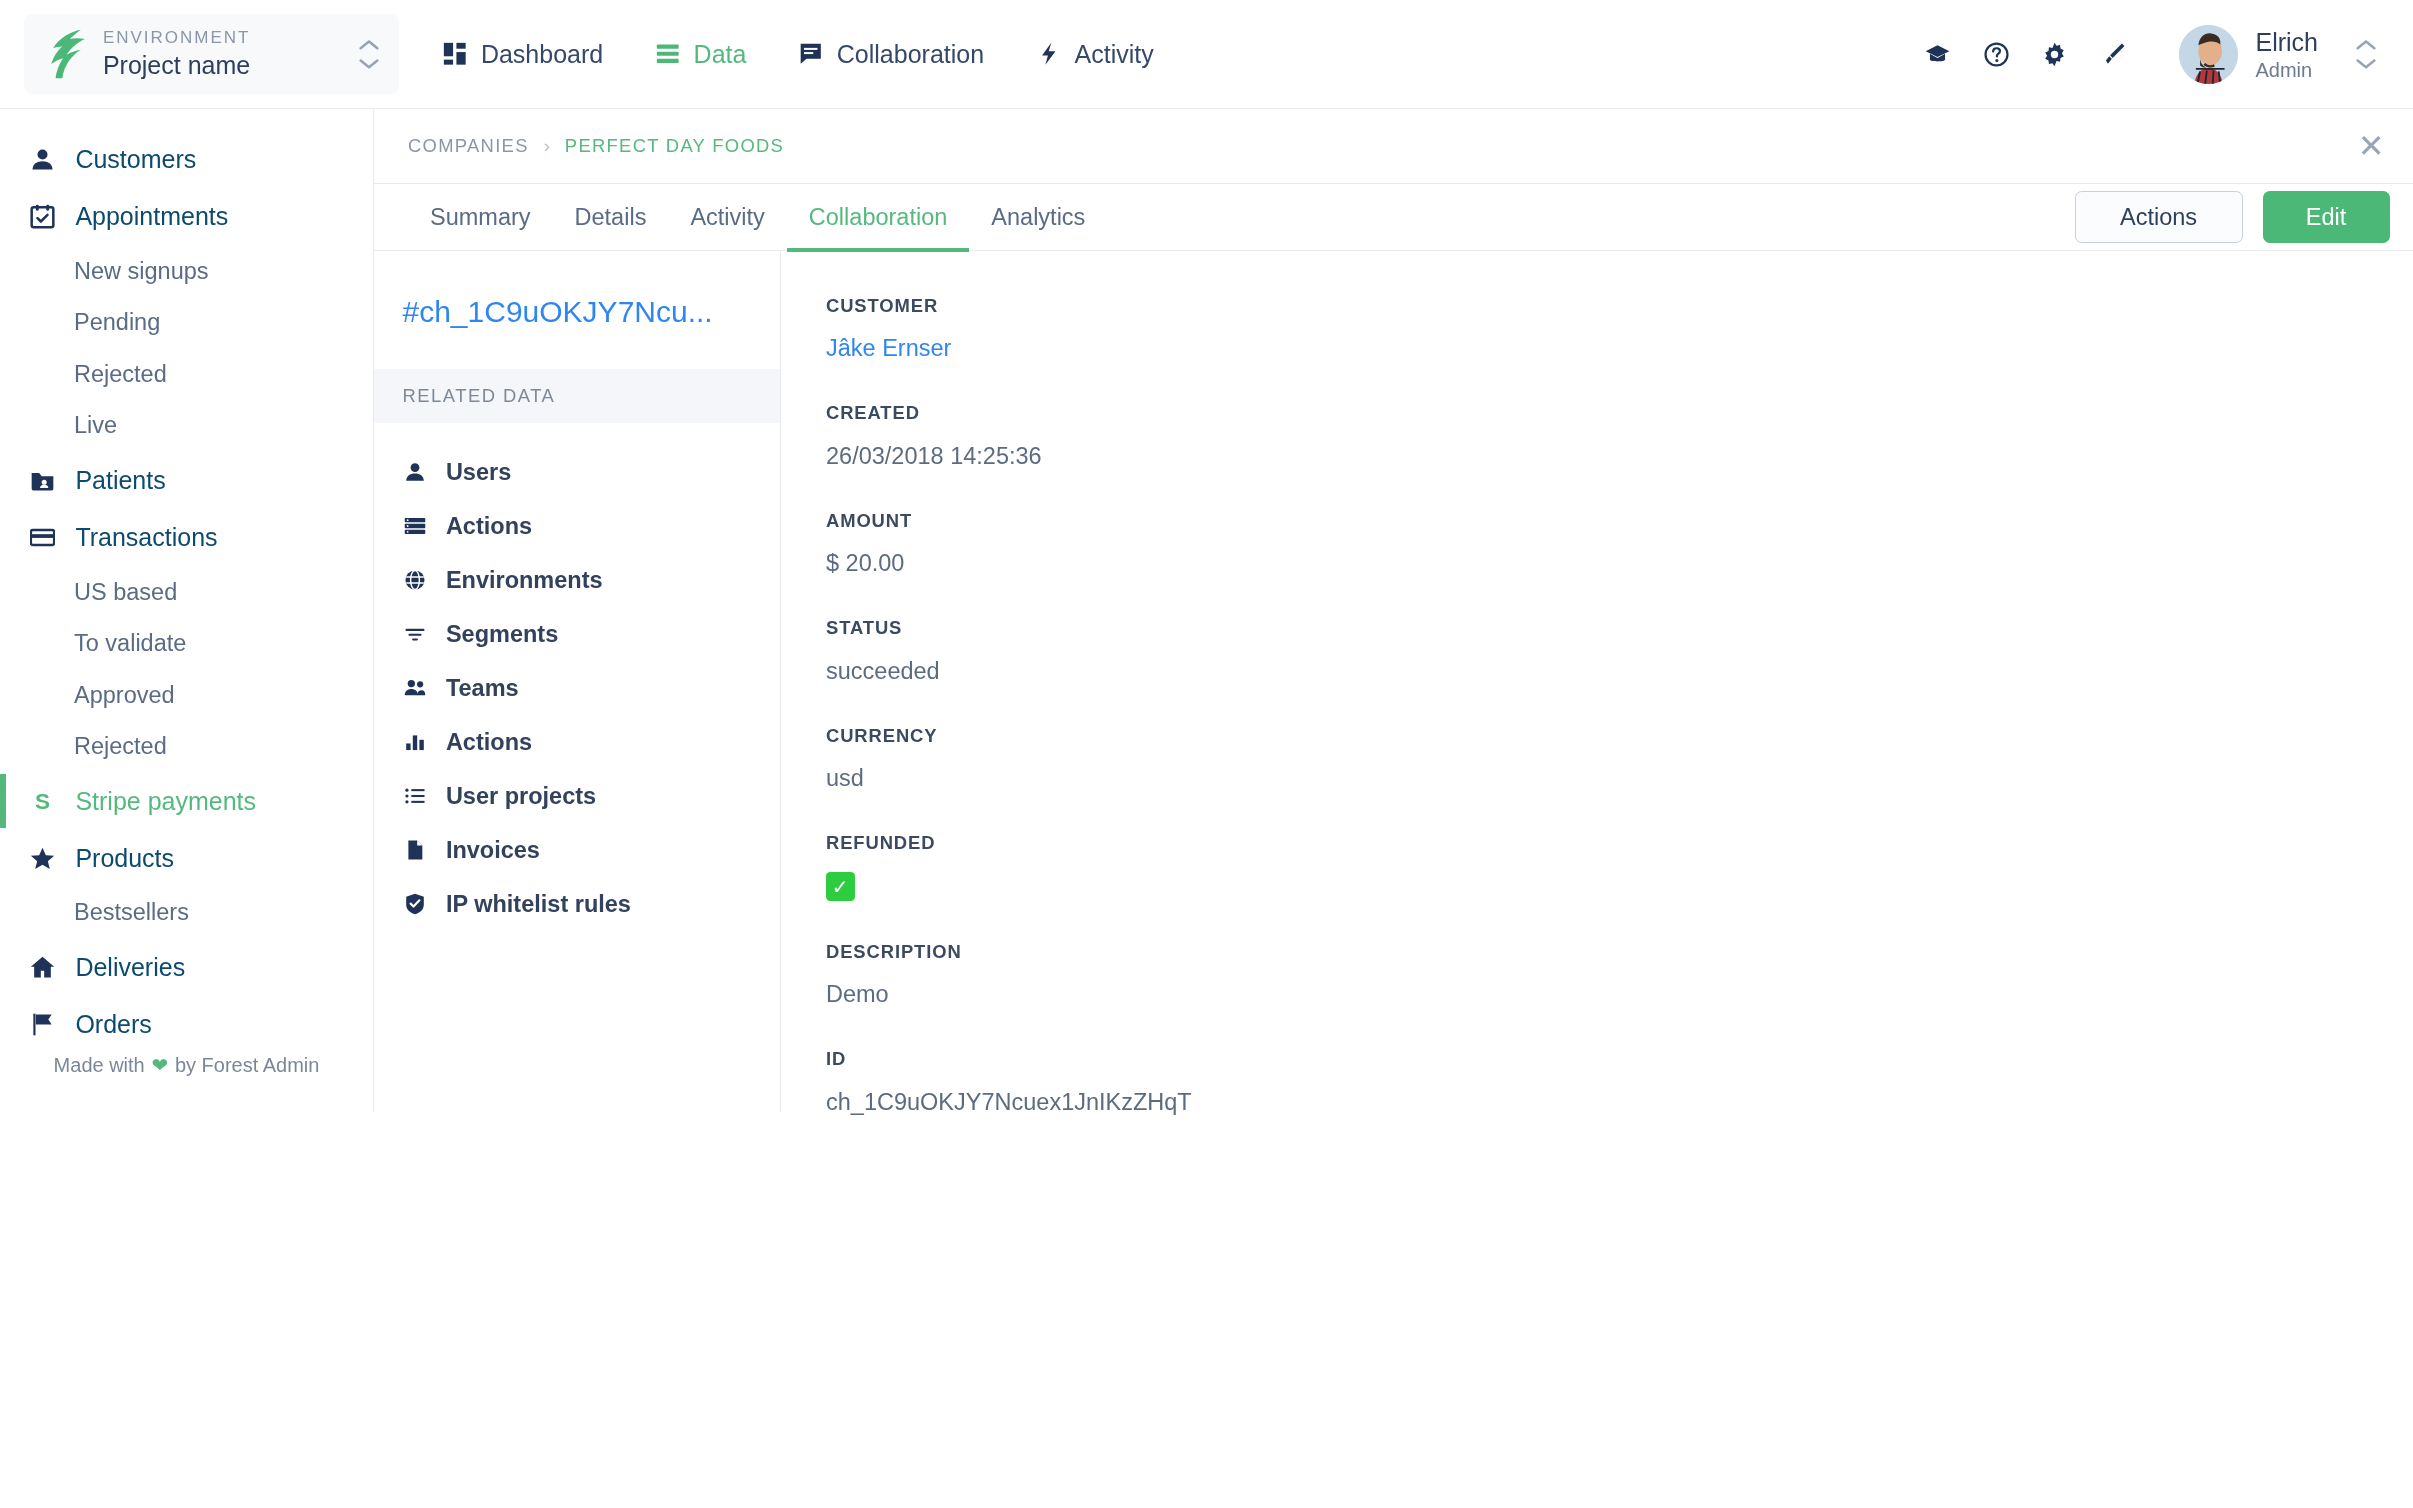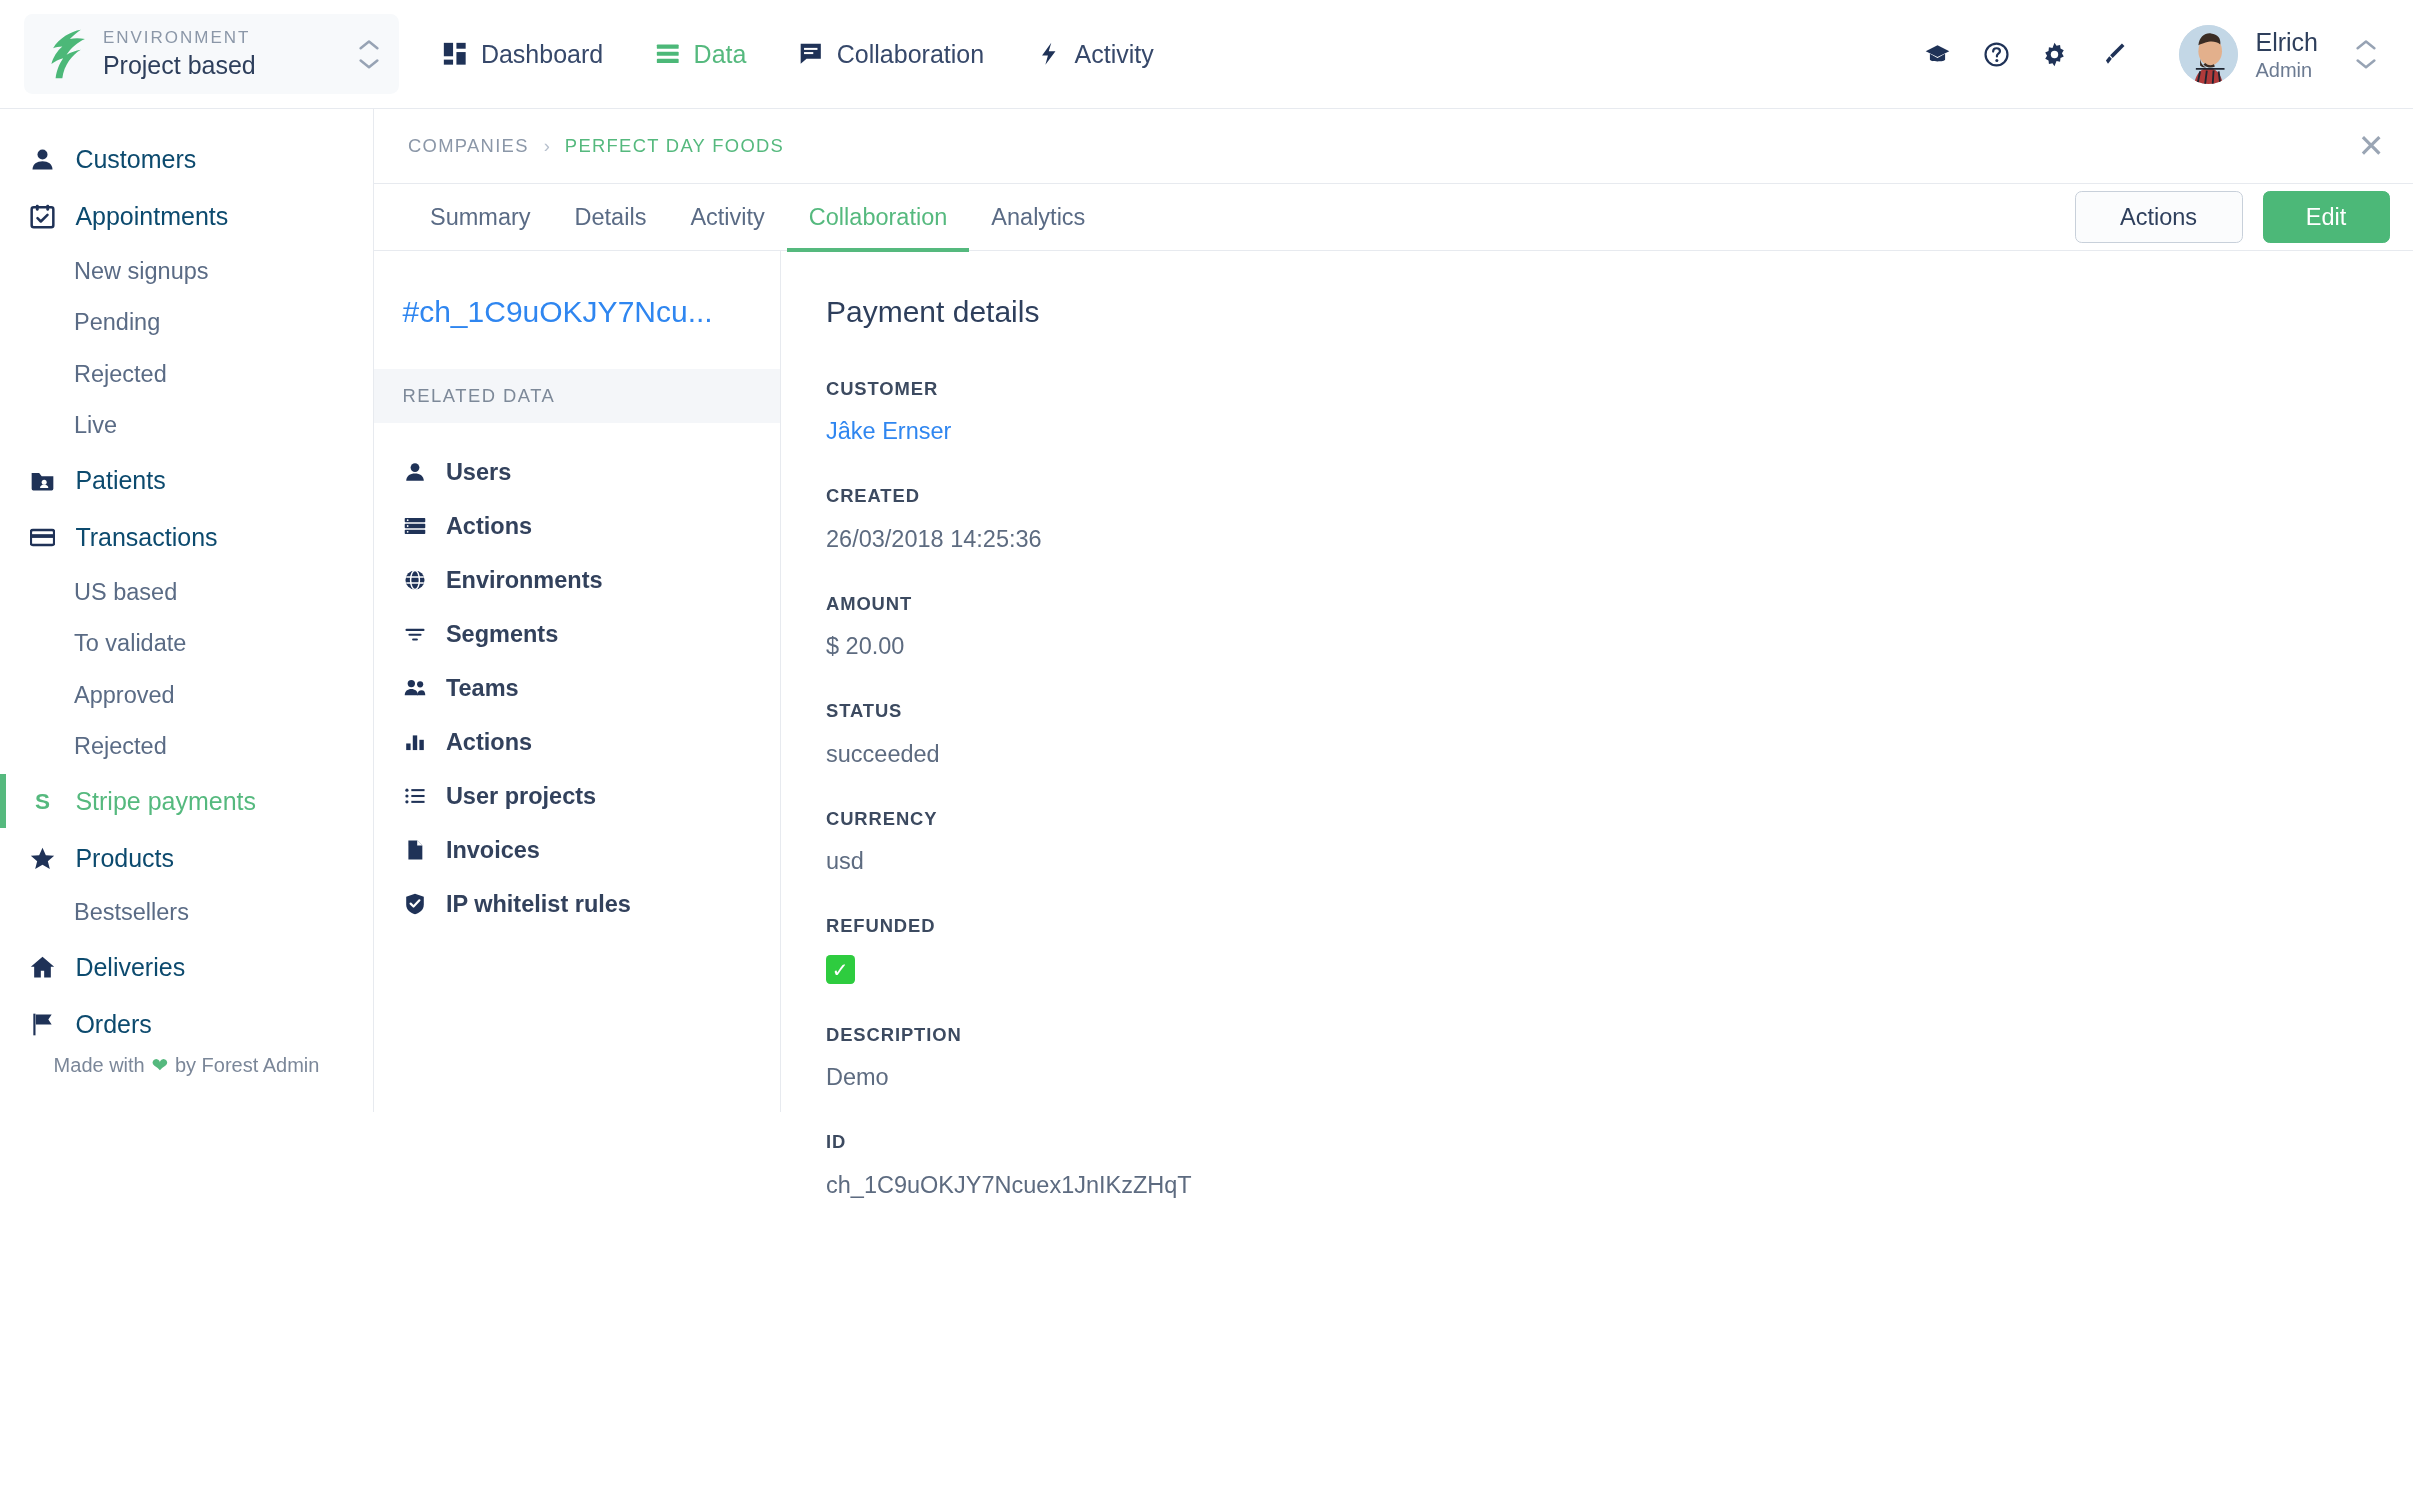--- a/index.html
+++ b/index.html
@@ -185,21 +185,21 @@
   <div class="topbar">
 
     <div class="env-selector">
       <span class="logo-f">
         <svg viewBox="0 0 52 62" width="44" height="52" aria-hidden="true">
           <path d="M46 2C34 4 20 12 13 24c3-1 7-2 11-2-6 5-11 13-13 21 4-3 9-6 14-7-4 6-8 14-9 24h8c2-16 12-28 22-34-6 1-12 3-17 6 5-8 13-15 22-19-6-1-13-1-18 0 4-4 9-8 13-11z" fill="#4cb878"></path>
         </svg>
       </span>
       <span class="env-text">
         <span class="env-label" style="display:block">ENVIRONMENT</span>
-        <span class="env-name" style="display:block">Project based</span>
+        <span class="env-name" style="display:block">Project name</span>
       </span>
       <span class="stack-caret">
         <svg width="20" height="11.7" viewBox="0 0 24 14">
             <path d="M2 11 L12 3 L22 11" stroke="#97a3b4" stroke-width="3" fill="none" stroke-linecap="round" stroke-linejoin="round"></path>
           </svg>
         <svg width="20" height="11.7" viewBox="0 0 24 14">
             <path d="M2 3 L12 11 L22 3" stroke="#97a3b4" stroke-width="3" fill="none" stroke-linecap="round" stroke-linejoin="round"></path>
           </svg>
       </span>
     </div>
@@ -562,21 +562,20 @@
                     <path d="M9 14.5l4 4 8-8.5" stroke="#fff" stroke-width="3" fill="none" stroke-linecap="round" stroke-linejoin="round"></path>
                   </svg>
               </span>
               <span>IP whitelist rules</span>
             </div>
 
           </div>
         </div>
 
         <div class="detailpane">
-          <div class="detail-title">Payment details</div>
 
           <div class="field">
             <div class="field-label">CUSTOMER</div>
             <div class="field-value link">Jâke Ernser</div>
           </div>
 
           <div class="field">
             <div class="field-label">CREATED</div>
             <div class="field-value">26/03/2018 14:25:36</div>
           </div>

